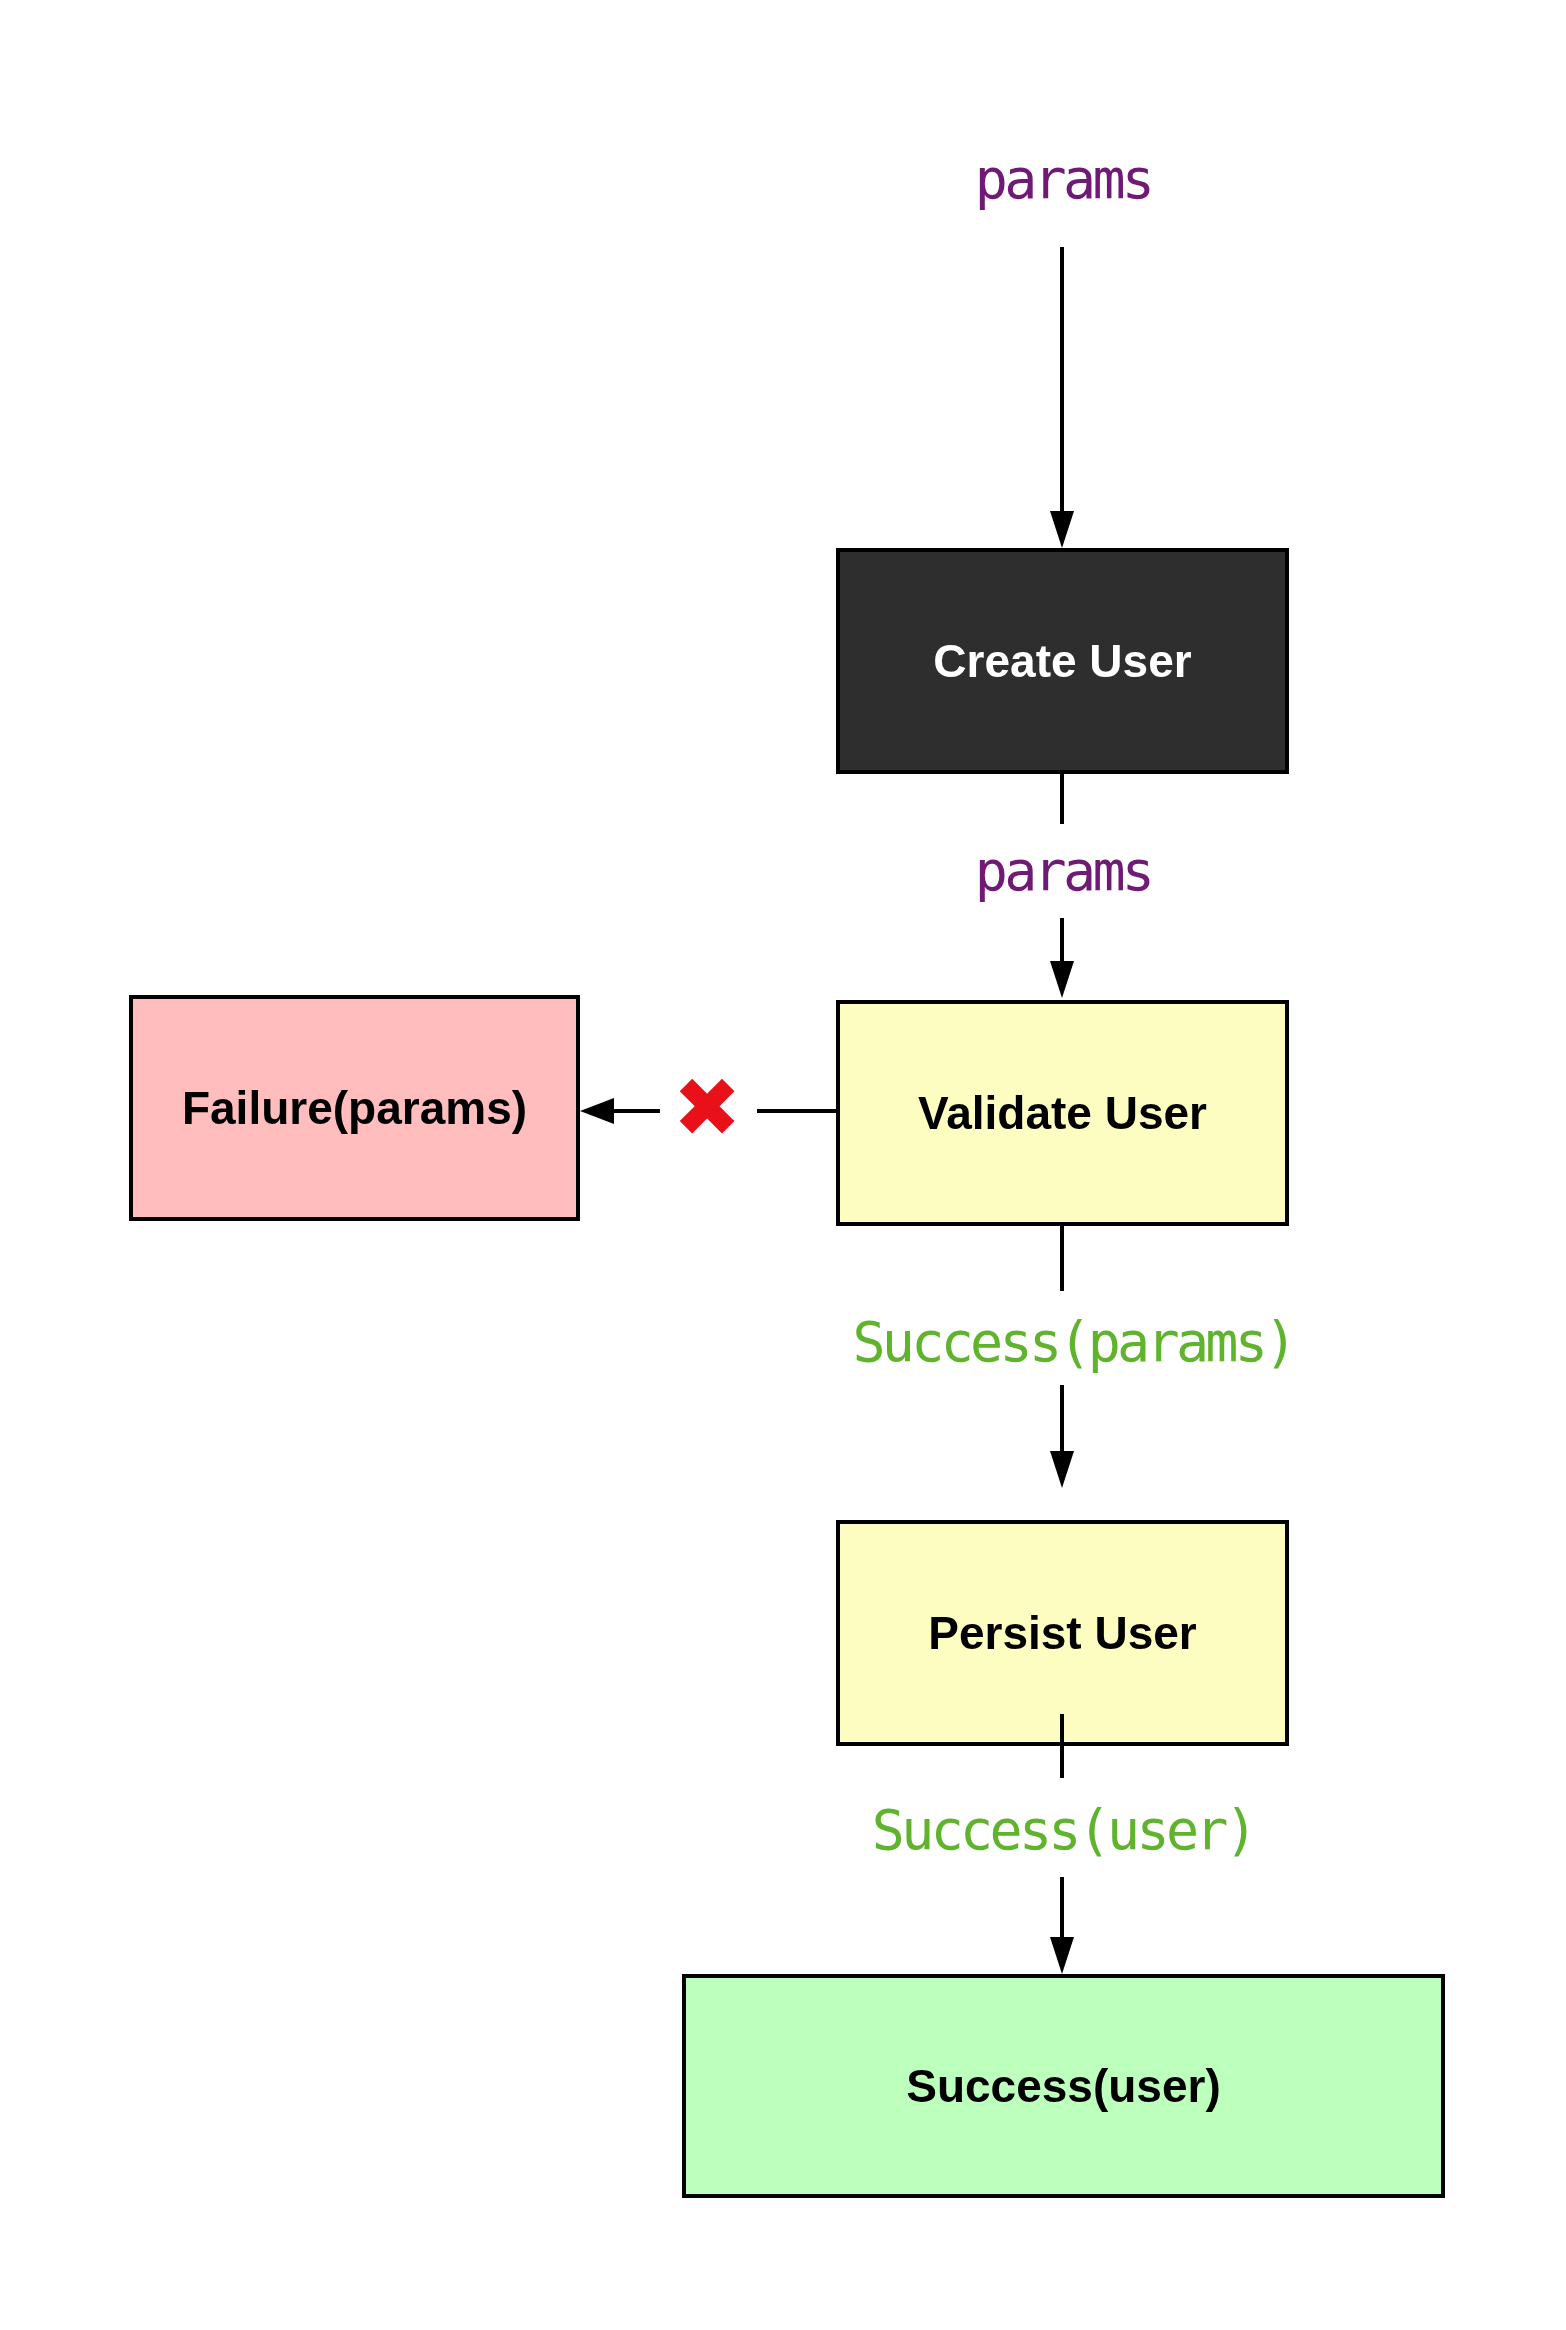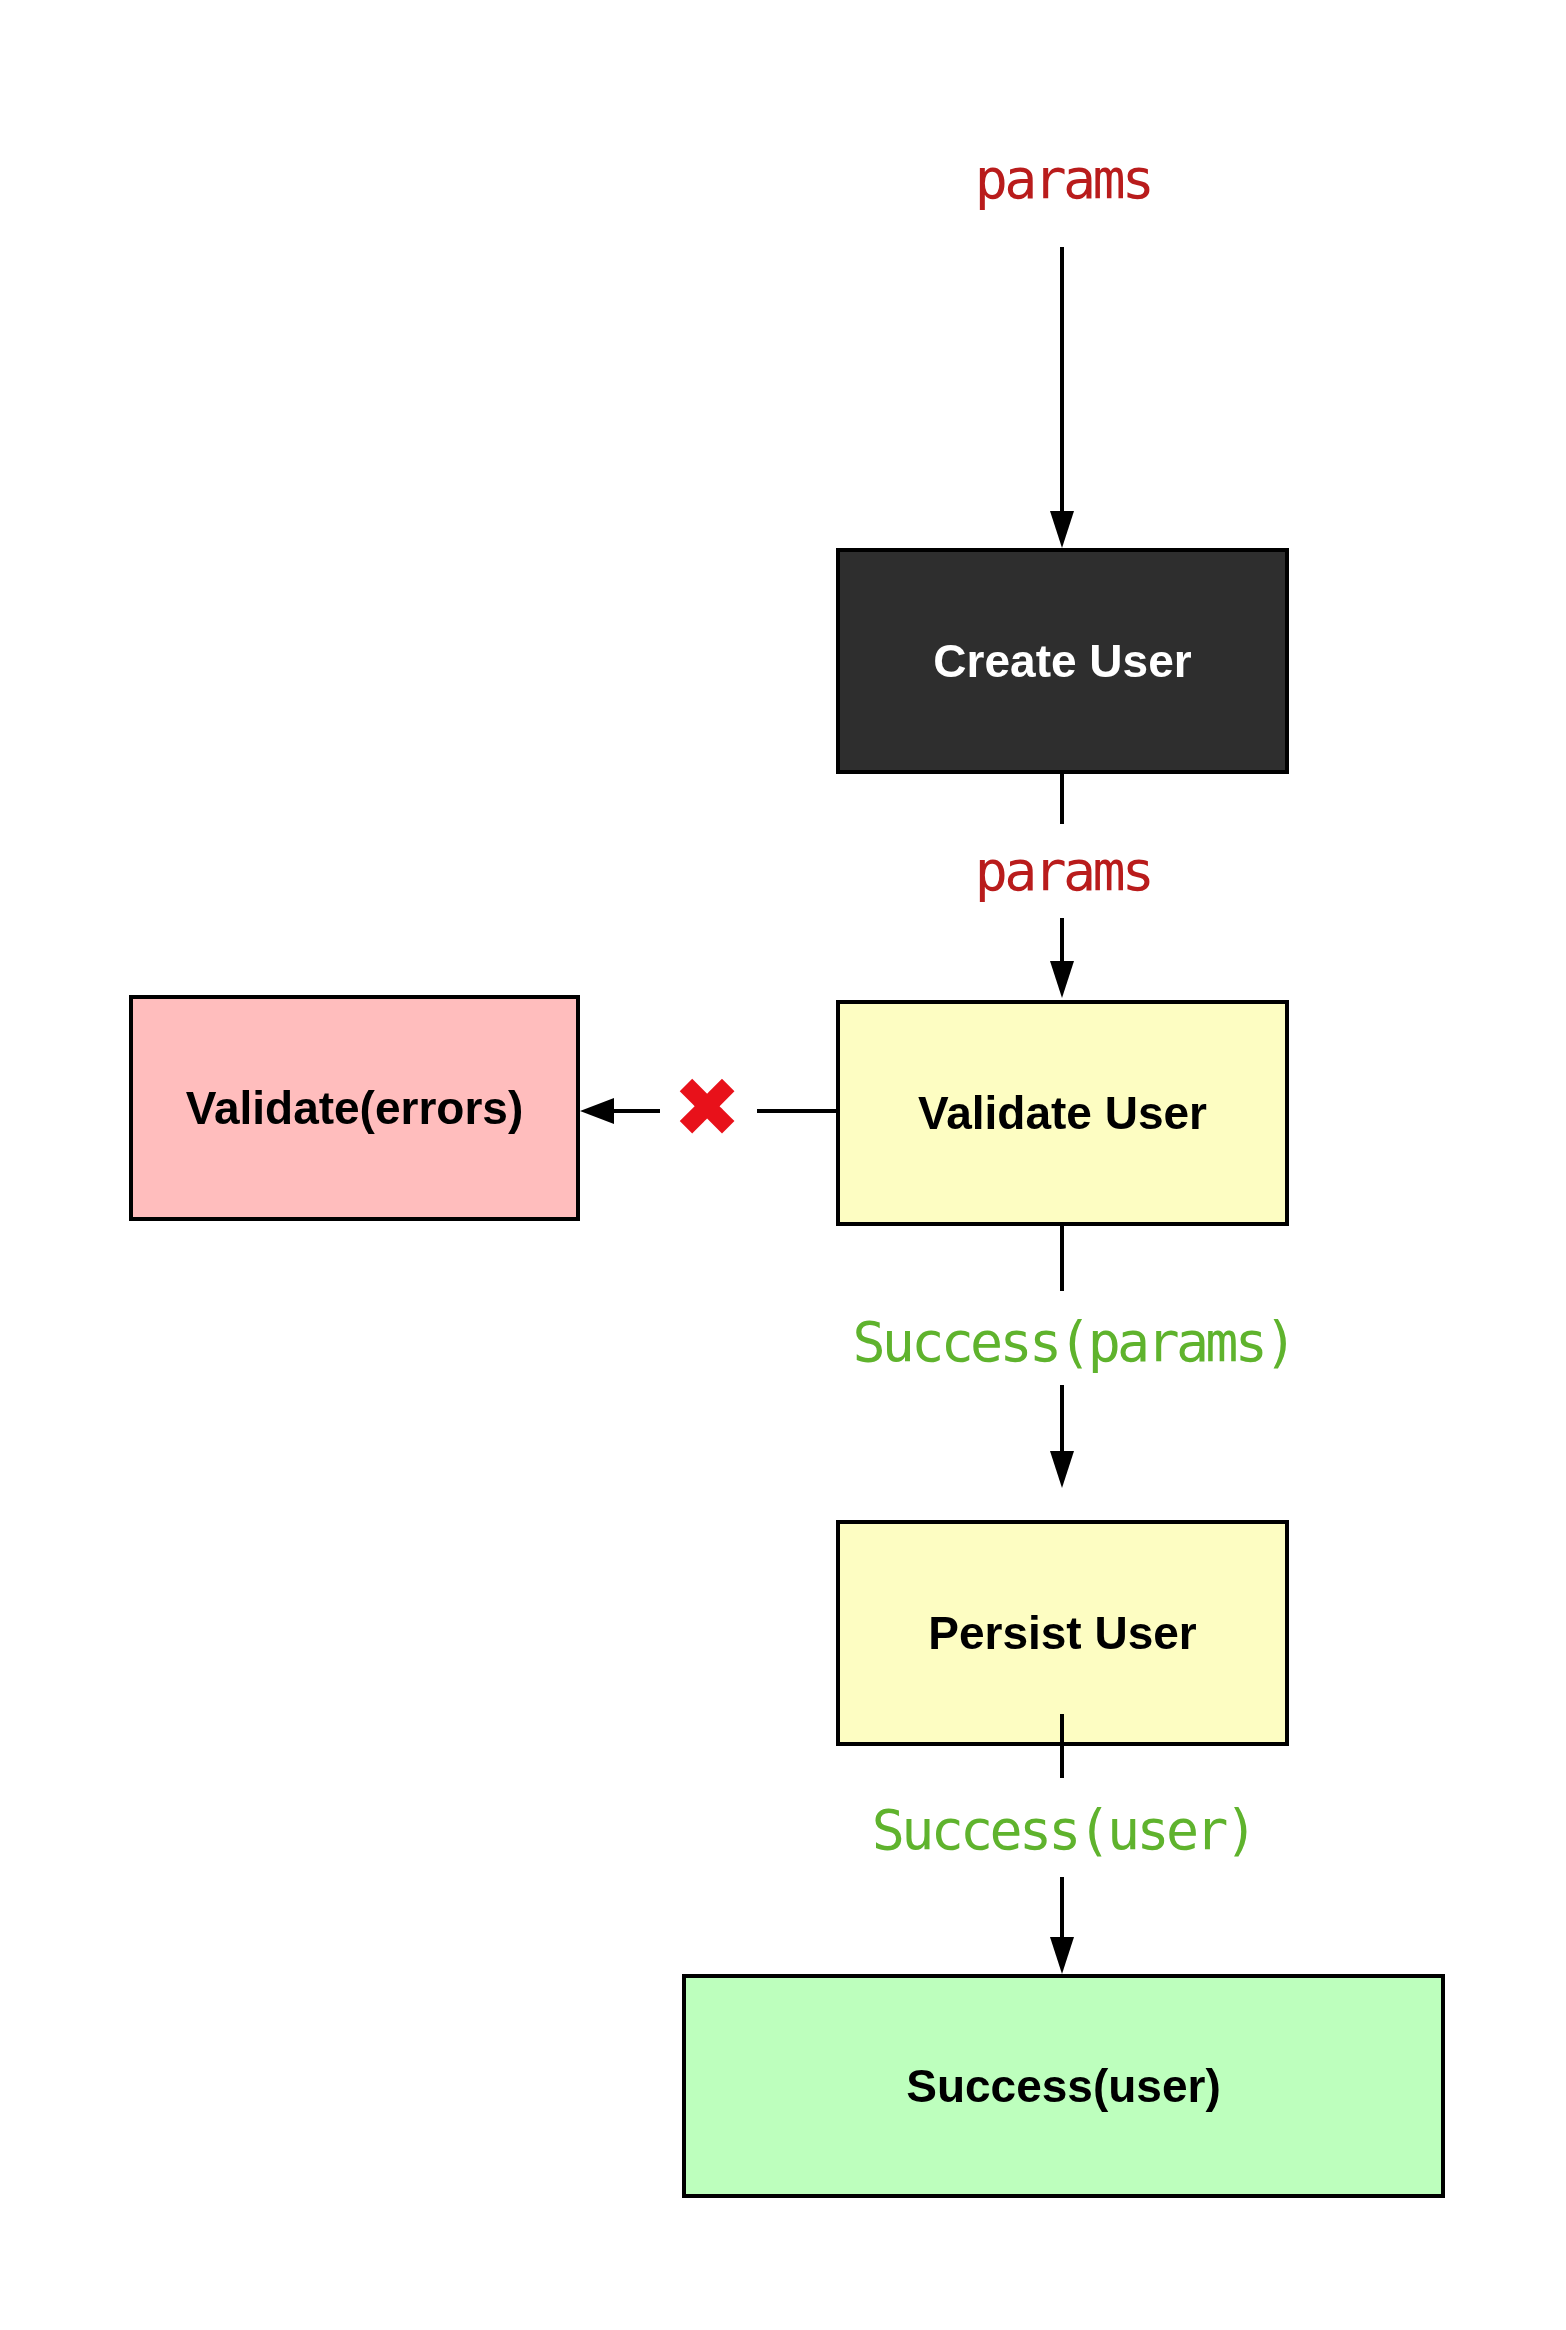--- a/index.html
+++ b/index.html
@@ -41,21 +41,21 @@
                    background: var(--node-success-fill);       color: var(--node-success-text); }
 
   
   .edge-label {
     position: absolute;
     transform: translate(-50%, -50%);
     font-family: "DejaVu Sans Mono", monospace;
     font-size: 55px;
     letter-spacing: -3.7px;
     white-space: nowrap;
-    color: #b91c1c;
+    color: #701a75;
   }
   .edge-label.green { color: var(--success-label); }
   .lbl-params-top   { left: 1063px; top:  179px; }
   .lbl-params-mid   { left: 1063px; top: 871px; }
   .lbl-success-params { left: 1063px; top: 1342px; margin-left: 10px; }
   .lbl-success-user   { left: 1063px; top: 1830px; }
 
   
   .vline {
     position: absolute;
@@ -138,21 +138,21 @@
   <div class="node node-validate">
     <span>Validate User</span>
   </div>
 
   <div class="hline h-right"></div>
   <div class="cross">✖</div>
   <div class="hline h-left"></div>
   <div class="arrow-left"></div>
 
   <div class="node node-failure">
-    <span>Validate(errors)</span>
+    <span>Failure(params)</span>
   </div>
 
   <div class="vline stub3"></div>
   <div class="edge-label green lbl-success-params">Success(params)</div>
   <div class="vline v3"></div>
   <div class="arrow-down a3"></div>
 
   <div class="node node-persist">
     <span>Persist User</span>
   </div>

